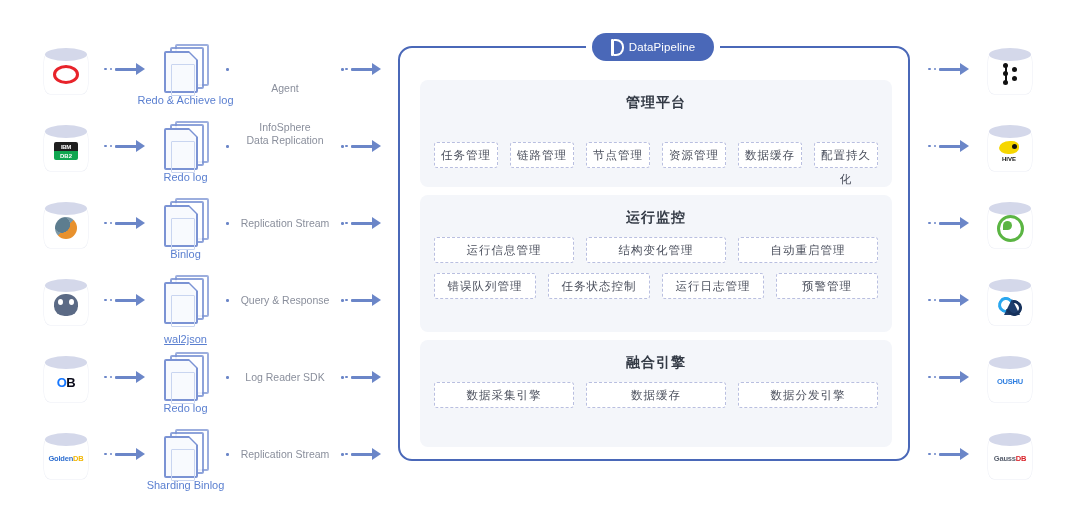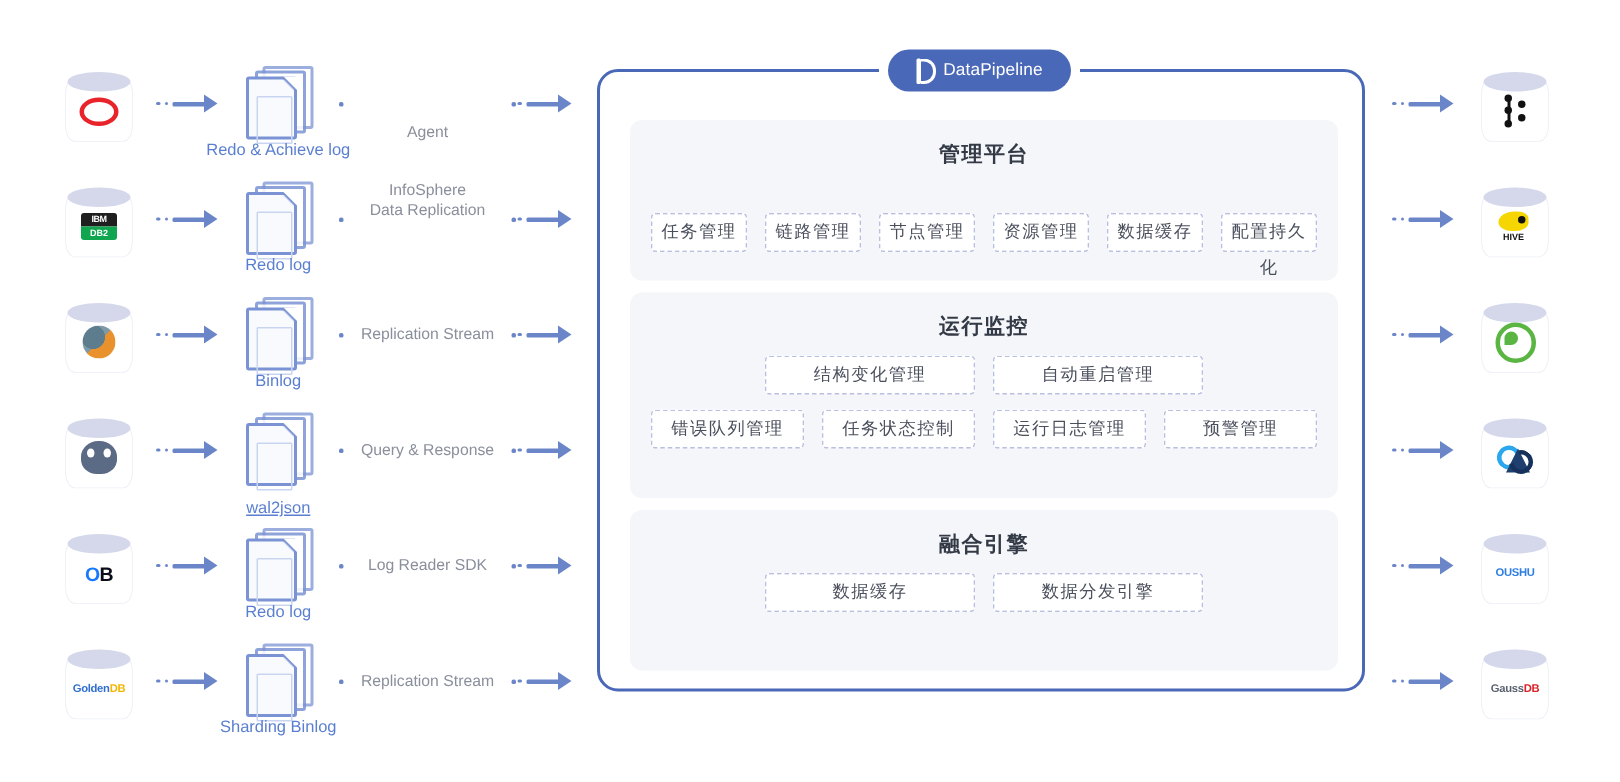--- a/index.html
+++ b/index.html
@@ -379,34 +379,36 @@
             <div class="chip">节点管理</div>
             <div class="chip">资源管理</div>
             <div class="chip">数据缓存</div>
             <div class="chip">配置持久化</div>
           </div>
           <div class="pad"></div>
         </div>
         <div class="panel" style="top:147px;height:137px;">
           <div class="ptitle">运行监控</div>
           <div class="chips three">
+            <div class="chip">运行信息管理</div>
             <div class="chip">结构变化管理</div>
             <div class="chip">自动重启管理</div>
           </div>
           <div class="chips four">
             <div class="chip">错误队列管理</div>
             <div class="chip">任务状态控制</div>
             <div class="chip">运行日志管理</div>
             <div class="chip">预警管理</div>
           </div>
           <div class="pad"></div>
         </div>
         <div class="panel" style="top:292px;height:107px;">
           <div class="ptitle">融合引擎</div>
           <div class="chips three">
+            <div class="chip">数据采集引擎</div>
             <div class="chip">数据缓存</div>
             <div class="chip">数据分发引擎</div>
           </div>
           <div class="pad"></div>
         </div>
       </div>
   </div>
   <div id="badge-mask"></div>
   <div id="badge">
     <span class="bl"></span>

